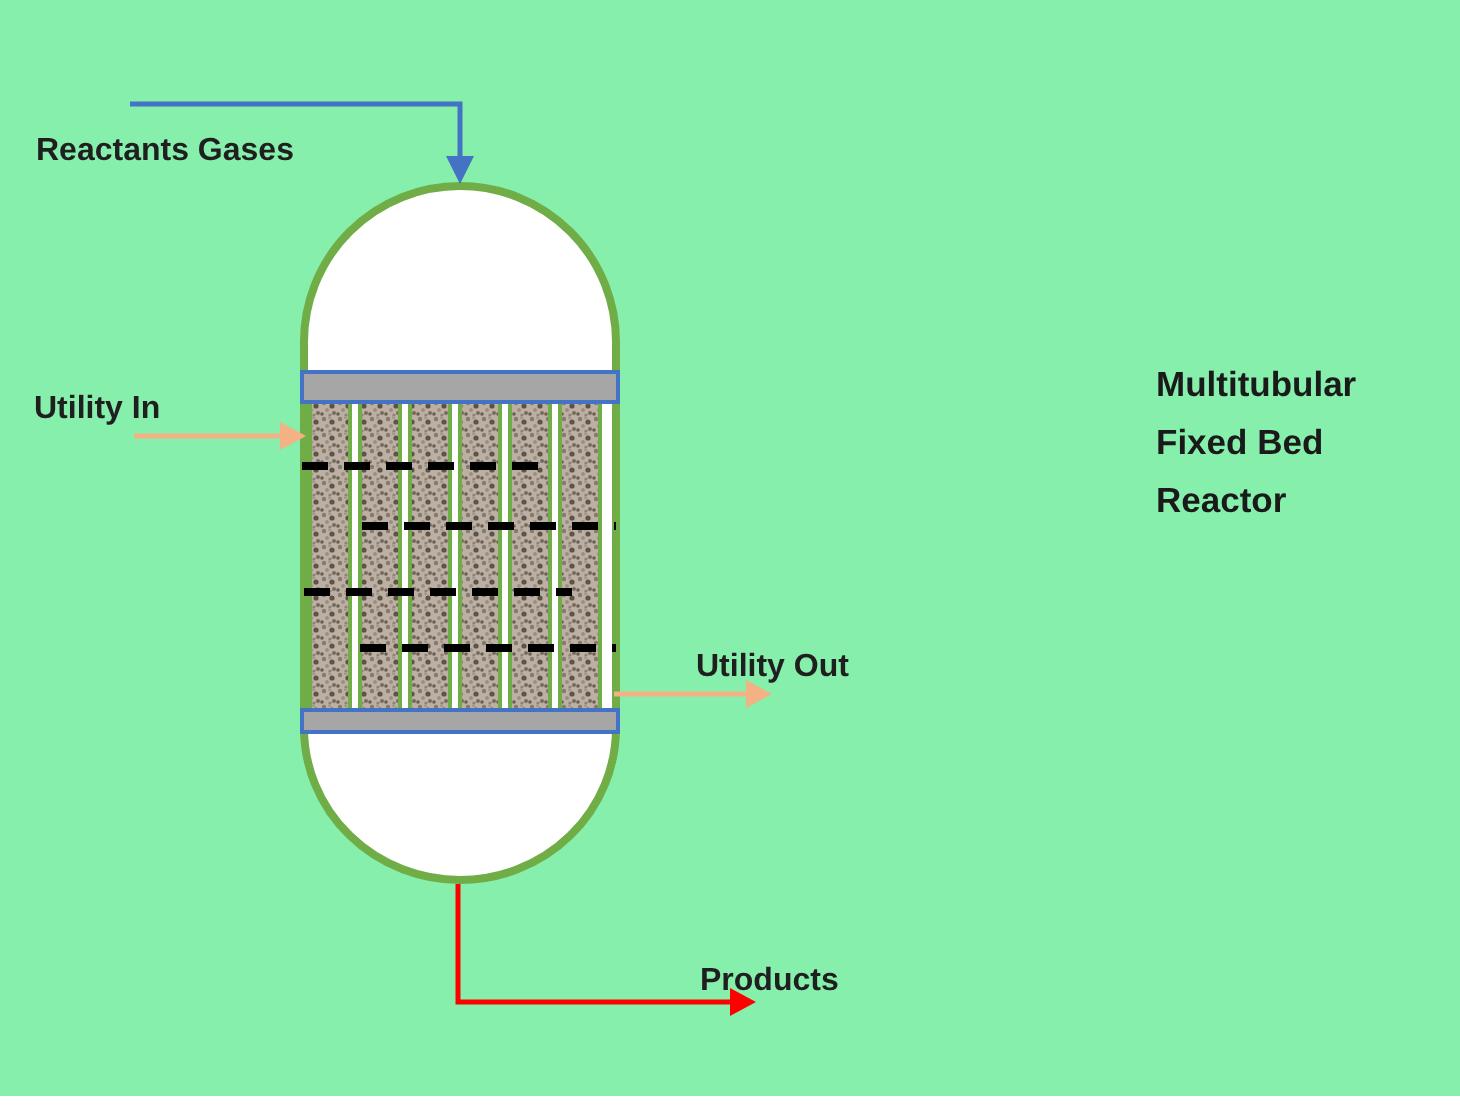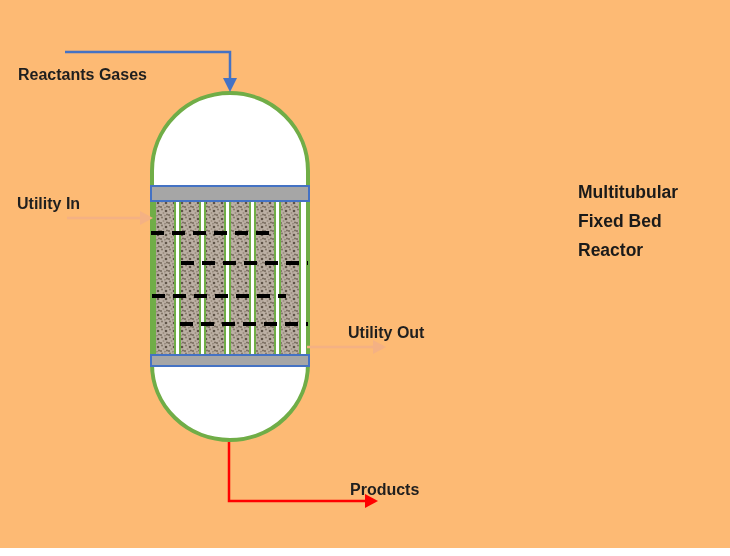--- a/index.html
+++ b/index.html
@@ -1,20 +1,20 @@
 <!DOCTYPE html>
 <html><head>
 <meta charset="utf-8">
 <style>
   html, body { margin: 0; padding: 0; background: #ffffff; }
   #canvas {
     position: relative;
     width: 730px;
     height: 548px;
-    background: #fdba74;
+    background: #86efac;
     overflow: hidden;
     font-family: "Liberation Sans", sans-serif;
   }
   svg { display: block; }
   .label {
     font-family: "Liberation Sans", sans-serif;
     font-weight: bold;
     font-size: 16px;
     fill: #1f1f1f;
   }

